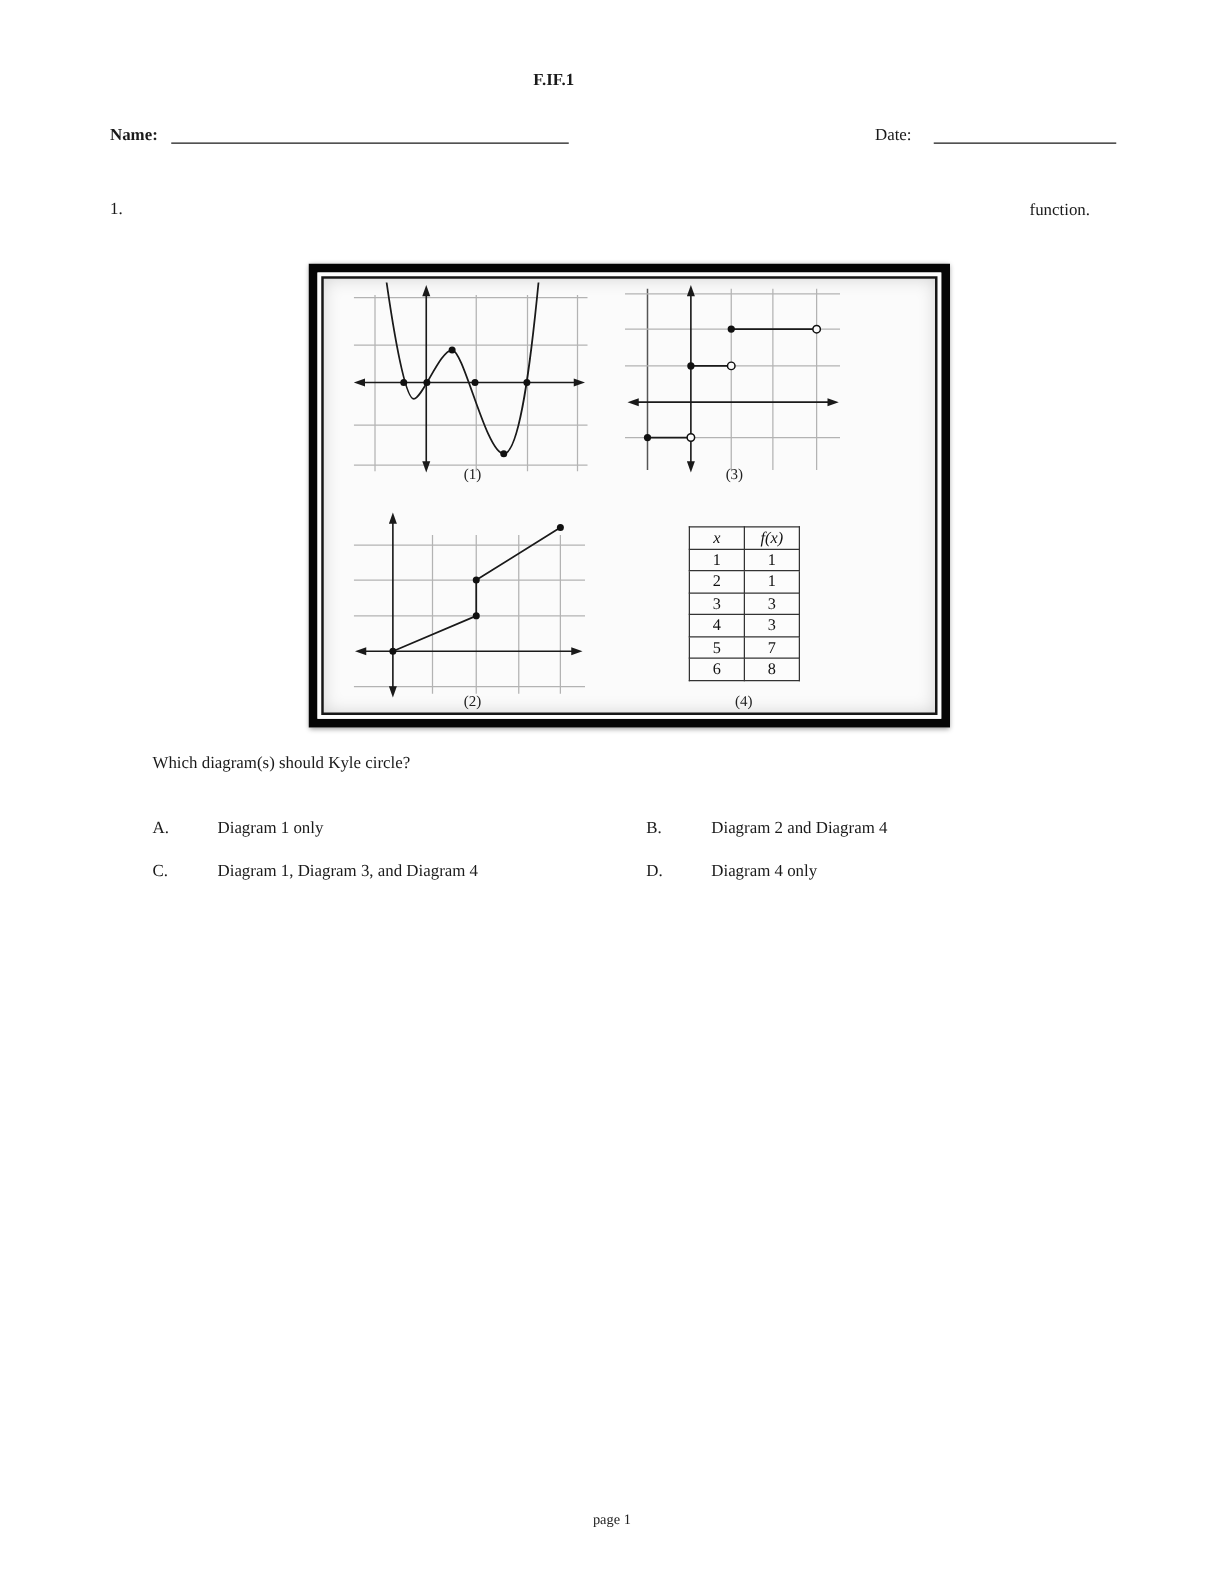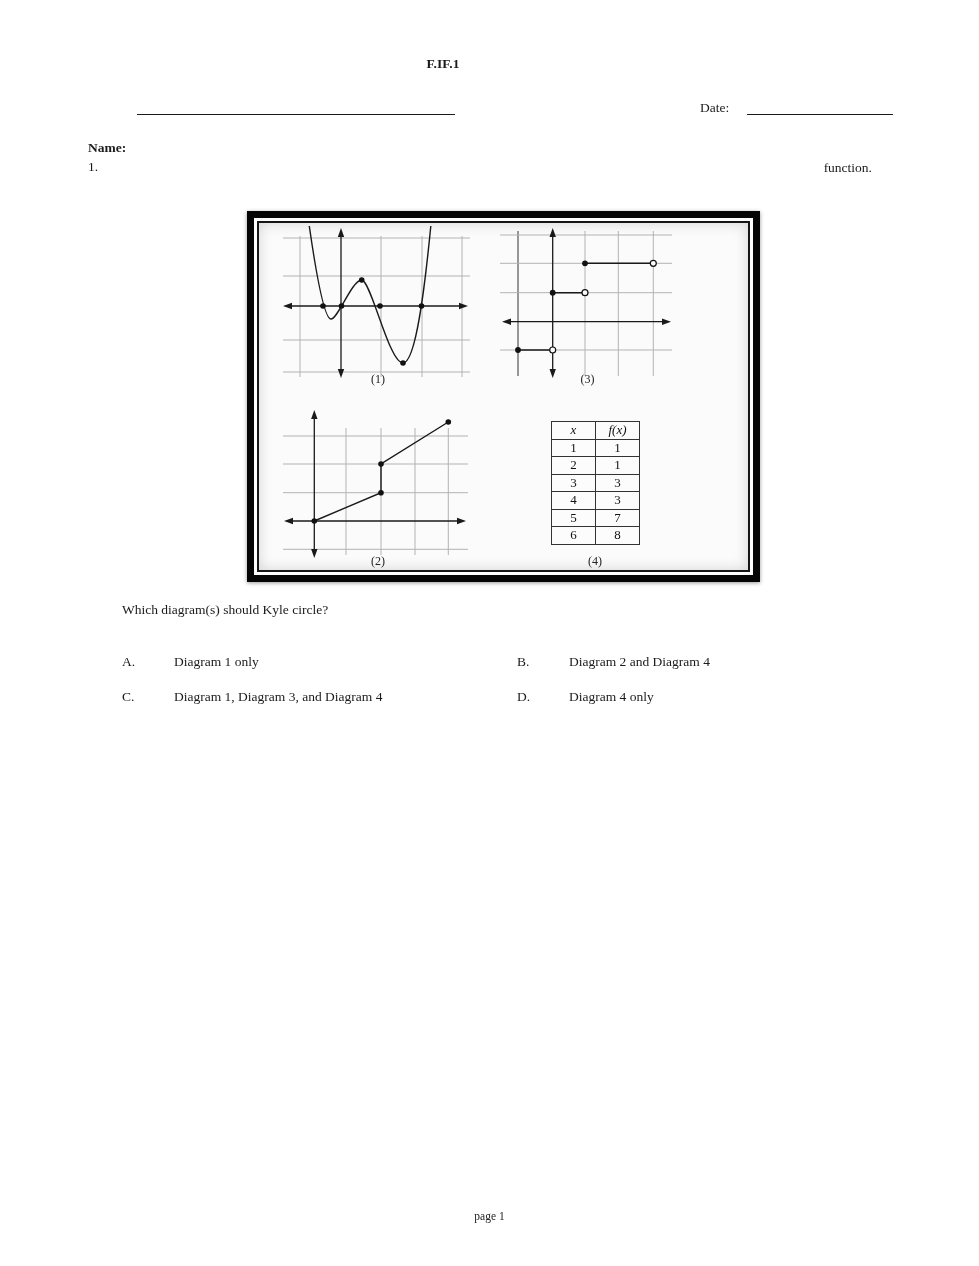--- a/index.html
+++ b/index.html
@@ -11,21 +11,21 @@
     color:#1a1a1a;
     overflow:hidden;
   }
   .abs { position:absolute; }
 
   
   .title {
     left:0; top:56px; width:886px;
     text-align:center; font-weight:bold; font-size:13.5px;
   }
-  .name-label { left:88px; top:100px; font-weight:bold; font-size:13.5px;margin-top:40px; }
+  .name-label { left:88px; top:100px; font-weight:bold; font-size:13.5px; }
   .name-line  { left:137px; top:101px; width:318px; height:14px; border-bottom:1.5px solid #1a1a1a; }
   .date-label { left:700px; top:100px; font-weight:normal; font-size:13.5px; }
   .date-line  { left:747px; top:101px; width:146px; height:14px; border-bottom:1.5px solid #1a1a1a; }
 
   
   .q-number { left:88px; top:159px; font-size:13.5px; }
   .q-text   { left:122px; top:159px; width:750px; font-size:13.5px; line-height:18.5px; }
   .q-line1  { text-align:justify; text-align-last:justify; }
   .q-line2  { text-align:right; }
 

